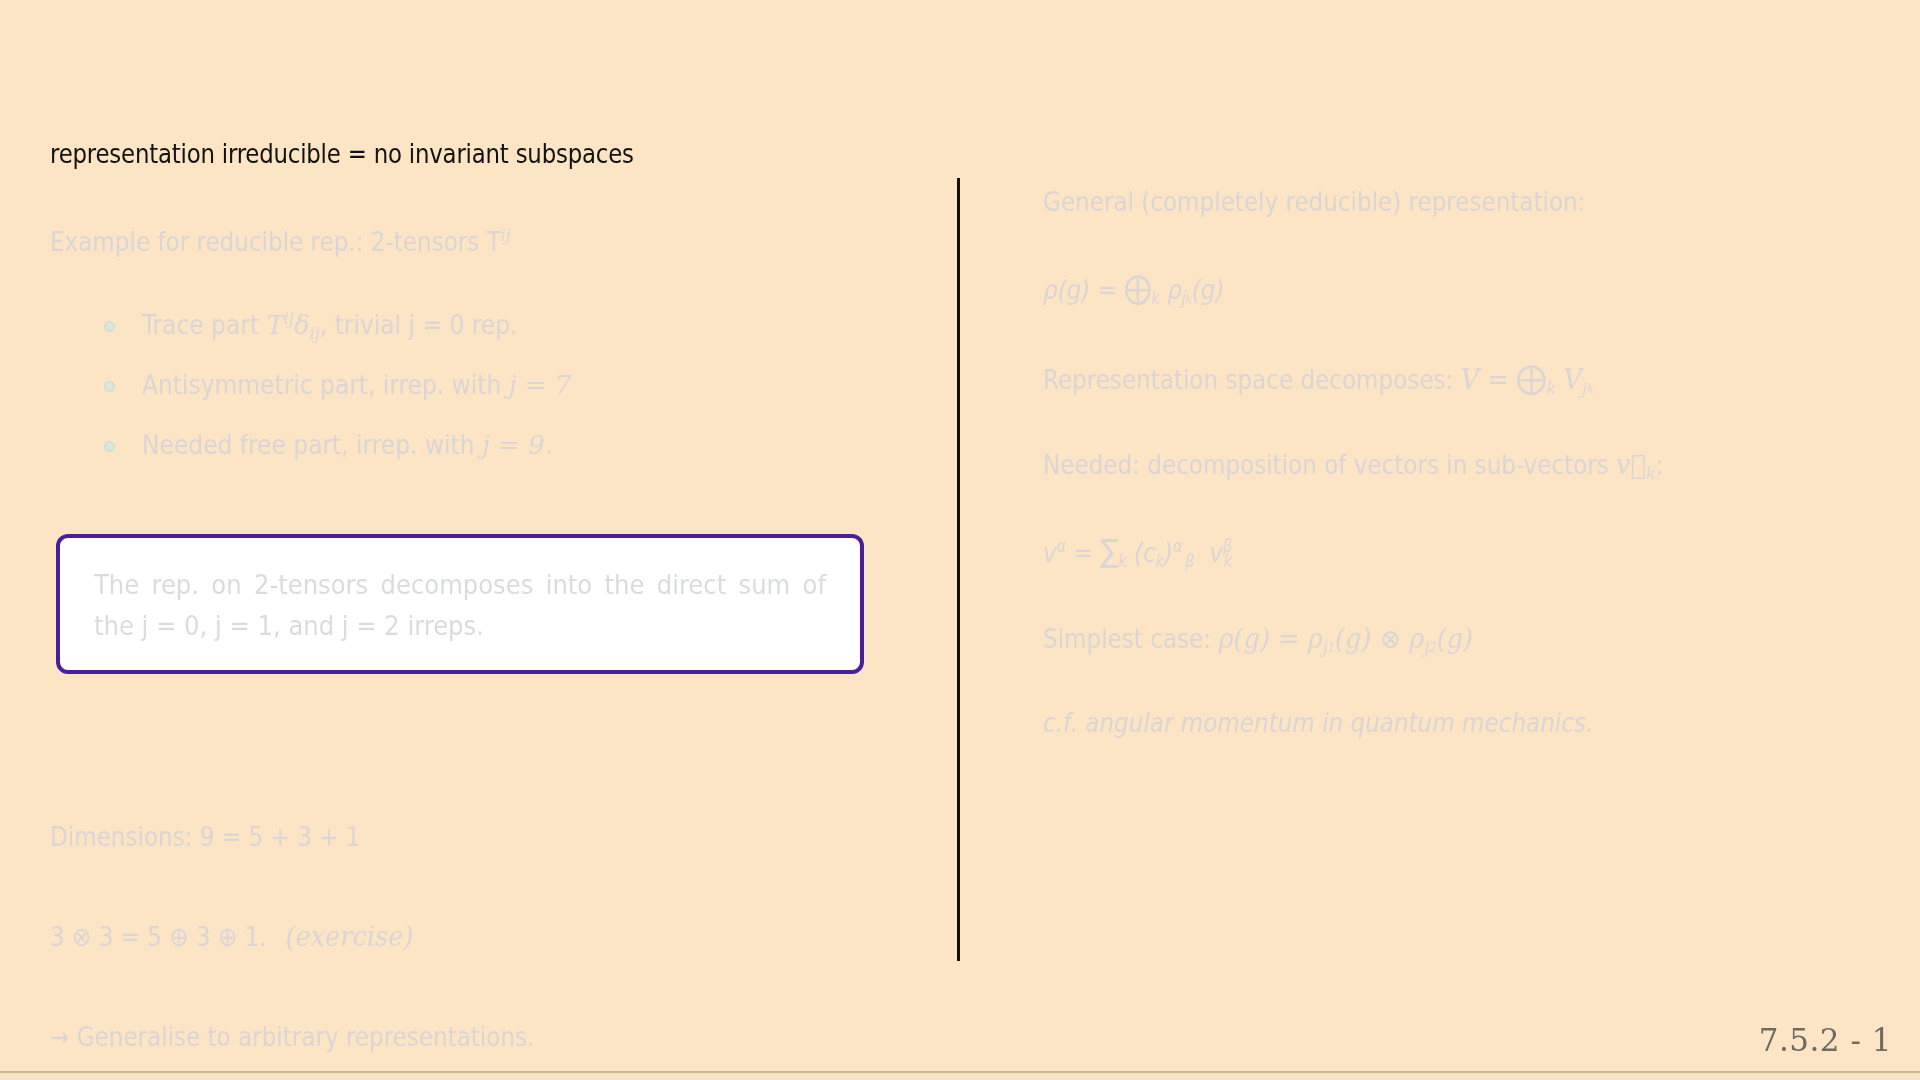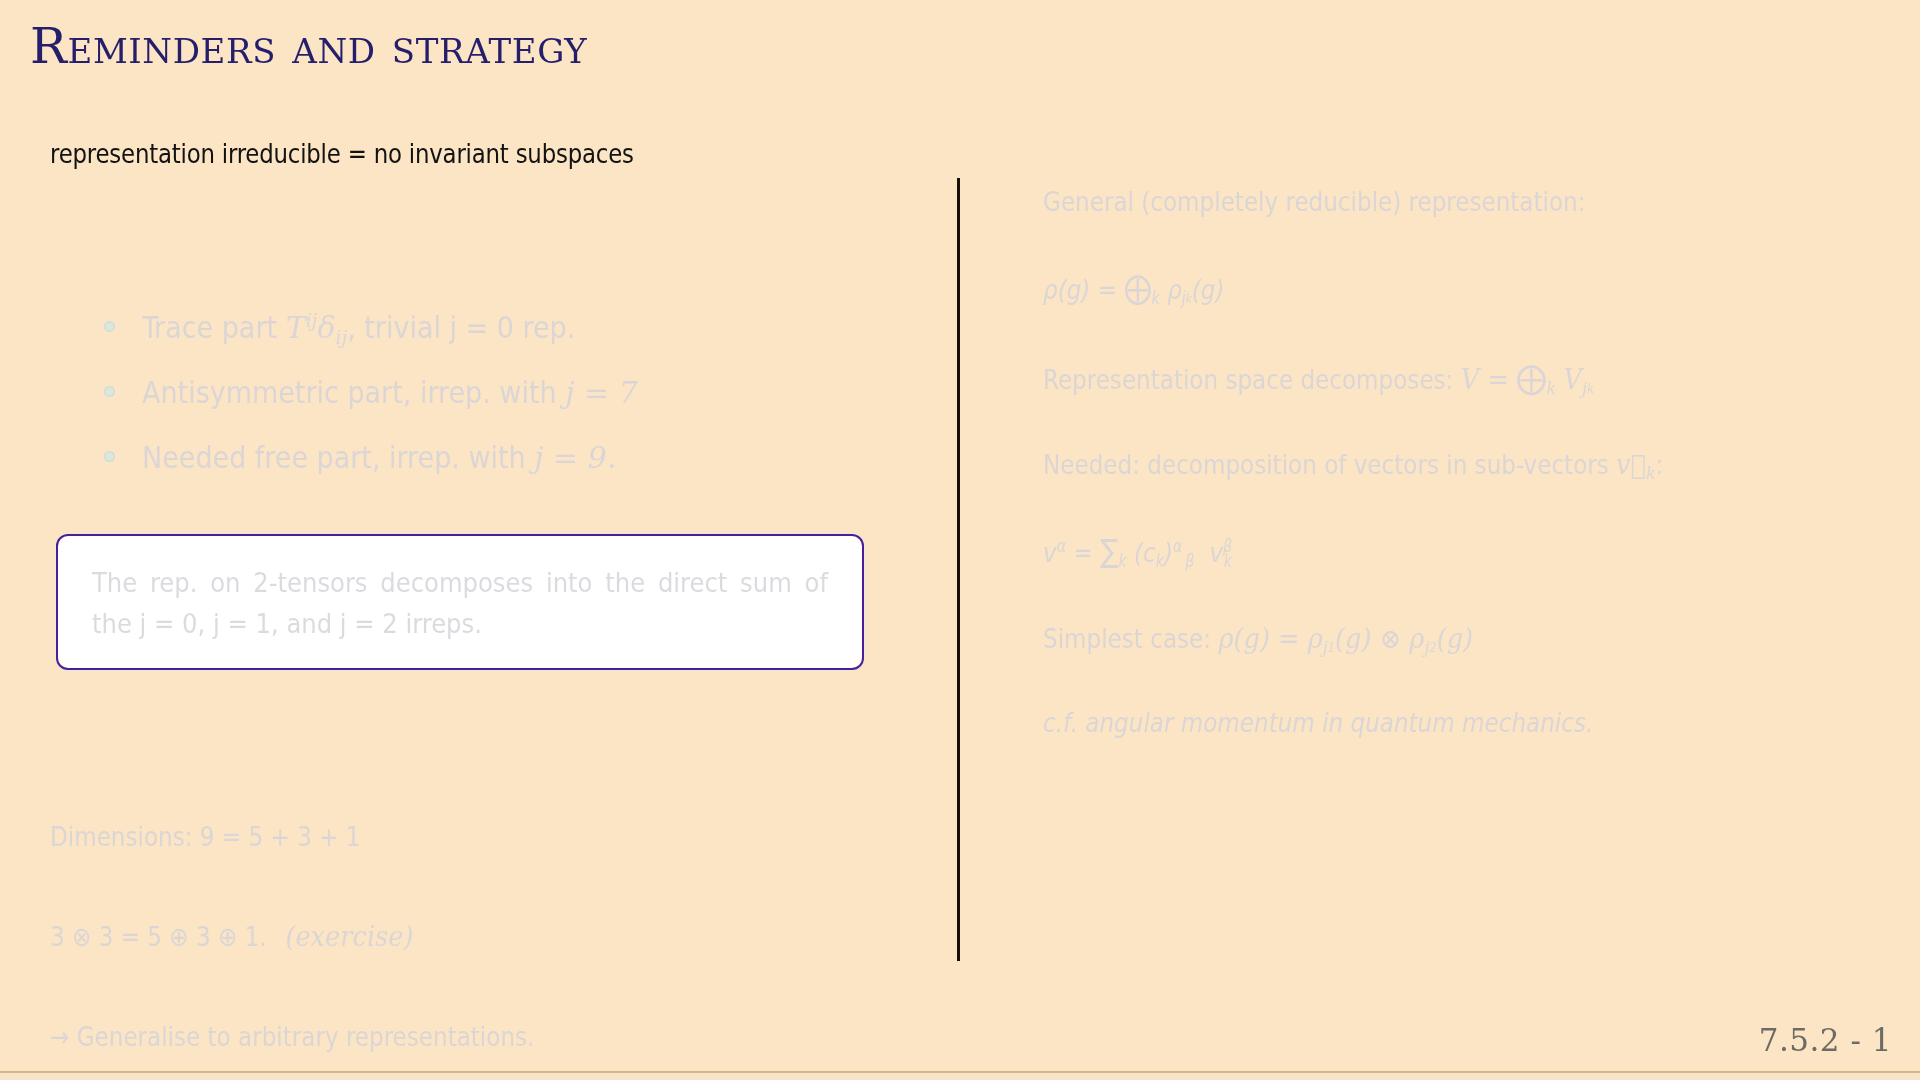--- a/index.html
+++ b/index.html
@@ -103,21 +103,21 @@
     left: 100px;
     top: 310px;
     margin: 0;
     padding: 0;
     list-style: none;
   }
   #bullets li {
     position: relative;
     padding-left: 42px;
     margin-bottom: 30px;
-    font-size: 30px;
+    font-size: 26px;
     font-family: "DejaVu Sans Condensed", "Liberation Sans Narrow", "Liberation Sans", sans-serif;
     white-space: nowrap;
   }
   .bullet-dot {
     position: absolute;
     left: 4px;
     top: 11px;
     width: 11px;
     height: 11px;
     border-radius: 50%;
@@ -126,21 +126,21 @@
   }
 
   
   #block {
     position: absolute;
     left: 56px;
     top: 534px;
     width: 808px;
     box-sizing: border-box;
     background: #ffffff;
-    border: 2px solid #4c1d95;
+    border: 4px solid #4c1d95;
     border-radius: 12px;
     padding: 26px 34px 24px 34px;
     box-shadow: 0 0 0 1px rgba(220,235,225,0.6);
   }
   #block .btext {
     color: #d9dade;
     font-size: 27px;
     line-height: 1.52;
     font-family: "DejaVu Sans Condensed", "Liberation Sans Narrow", "Liberation Sans", sans-serif;
     text-align: justify;
@@ -197,24 +197,28 @@
   sup, sub { font-size: 0.62em; line-height: 0; }
   sup { vertical-align: super; }
   sub { vertical-align: -0.32em; }
   .big-op { font-size: 1.18em; font-style: normal; }
 </style>
 </head>
 <body>
 
 <div id="slide">
 
-  <div id="title">Reminders and strategy</div>
 
   <div id="headline">representation irreducible = no invariant subspaces</div>
 
+  <div id="col-left">
+    <div class="line faded">
+      <span>Example for reducible rep.: 2-tensors T</span><span class="mathy"><sup>ij</sup></span>
+    </div>
+  </div>
 
   <ul id="bullets">
     <li class="faded">
       <span class="bullet-dot"></span>
       <span>Trace part </span><span class="mathy">T</span><span class="mathy"><sup>ij</sup></span><span class="mathy">δ</span><span class="mathy"><sub>ij</sub></span><span>, trivial j = 0 rep.</span>
     </li>
     <li class="faded">
       <span class="bullet-dot"></span>
       <span>Antisymmetric part, irrep. with </span><span class="mathy">j = 7</span>
     </li>

